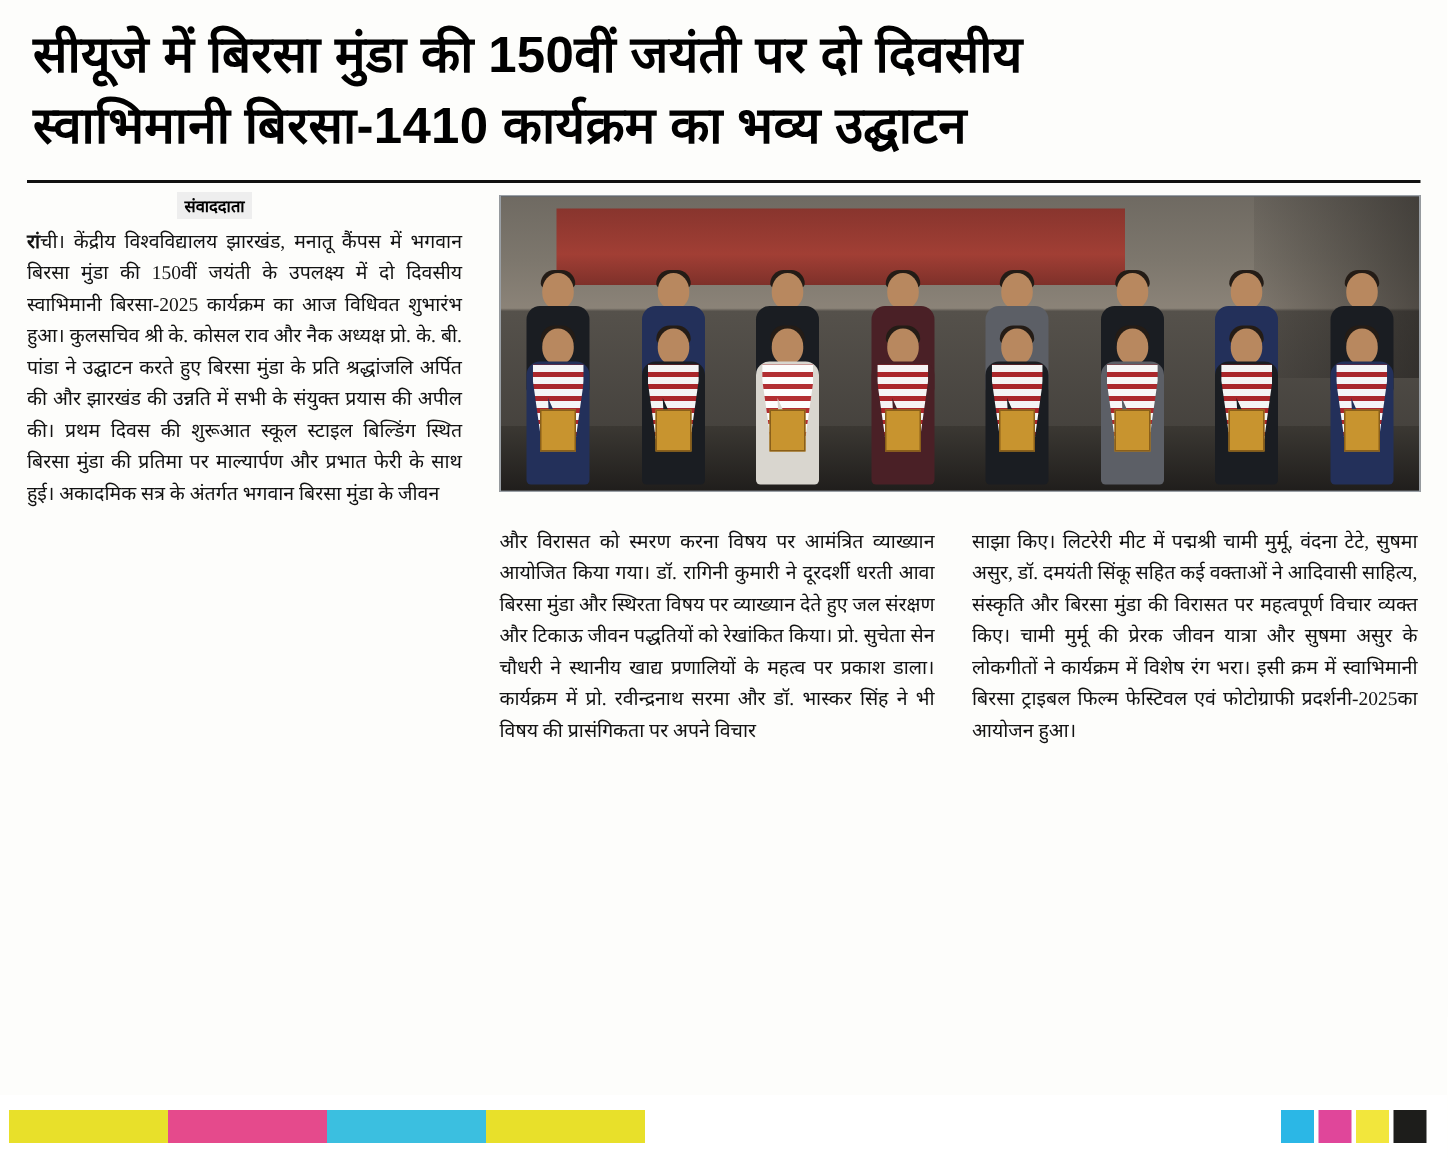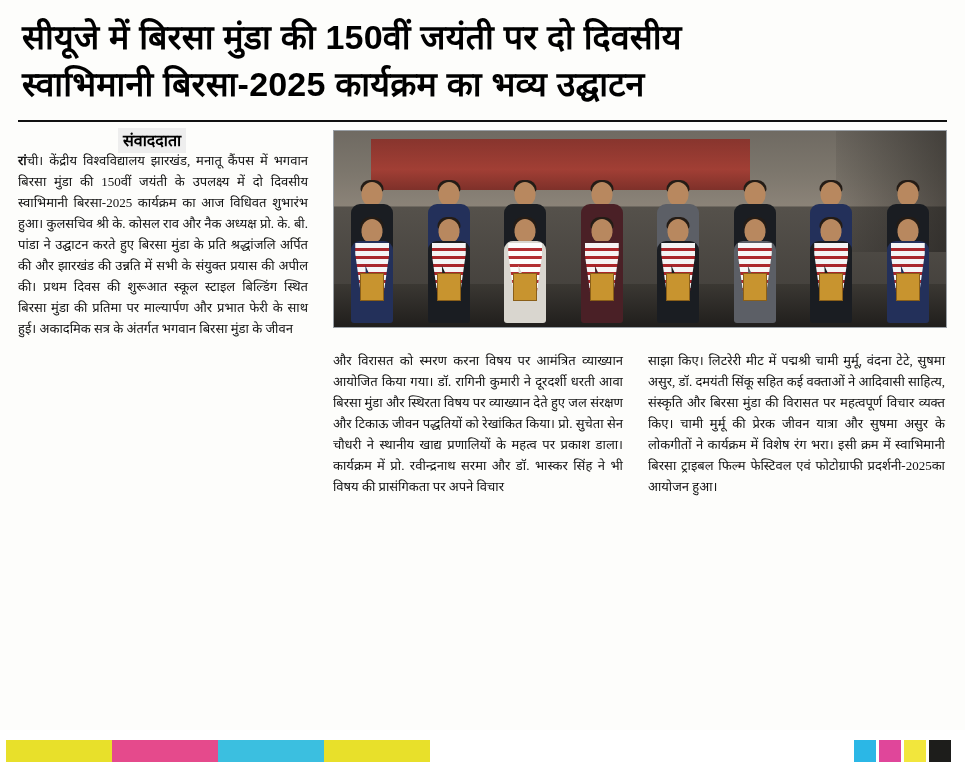--- a/index.html
+++ b/index.html
@@ -46,21 +46,21 @@
   .content {
     position: relative;
     padding: 6px 18px 0 18px;
     height: 608px;
     box-sizing: border-box;
   }
 
   .byline {
     font-family: "Liberation Sans", "DejaVu Sans", sans-serif;
     font-weight: bold;
-    font-size: 16px;
+    font-size: 11px;
     background: #eeeeee;
     display: inline-block;
     padding: 1px 5px 2px 5px;
     margin-left: 100px;
     margin-bottom: 4px;
     color: #000;
   }
 
   
   .photo {
@@ -231,21 +231,21 @@
     height: 22px;
   }
 </style>
 </head>
 <body>
 
 <div class="page">
 
   <div class="headline">
     <div class="headline-line">सीयूजे में बिरसा मुंडा की 150वीं जयंती पर दो दिवसीय</div>
-    <div class="headline-line">स्वाभिमानी बिरसा-2025 कार्यक्रम का भव्य उद्घाटन</div>
+    <div class="headline-line">स्वाभिमानी बिरसा-1410 कार्यक्रम का भव्य उद्घाटन</div>
   </div>
 
   <div class="rule"></div>
 
   <div class="content">
 
     <div class="byline">संवाददाता</div>
 
     <div class="photo">
       <div class="hall"></div>

